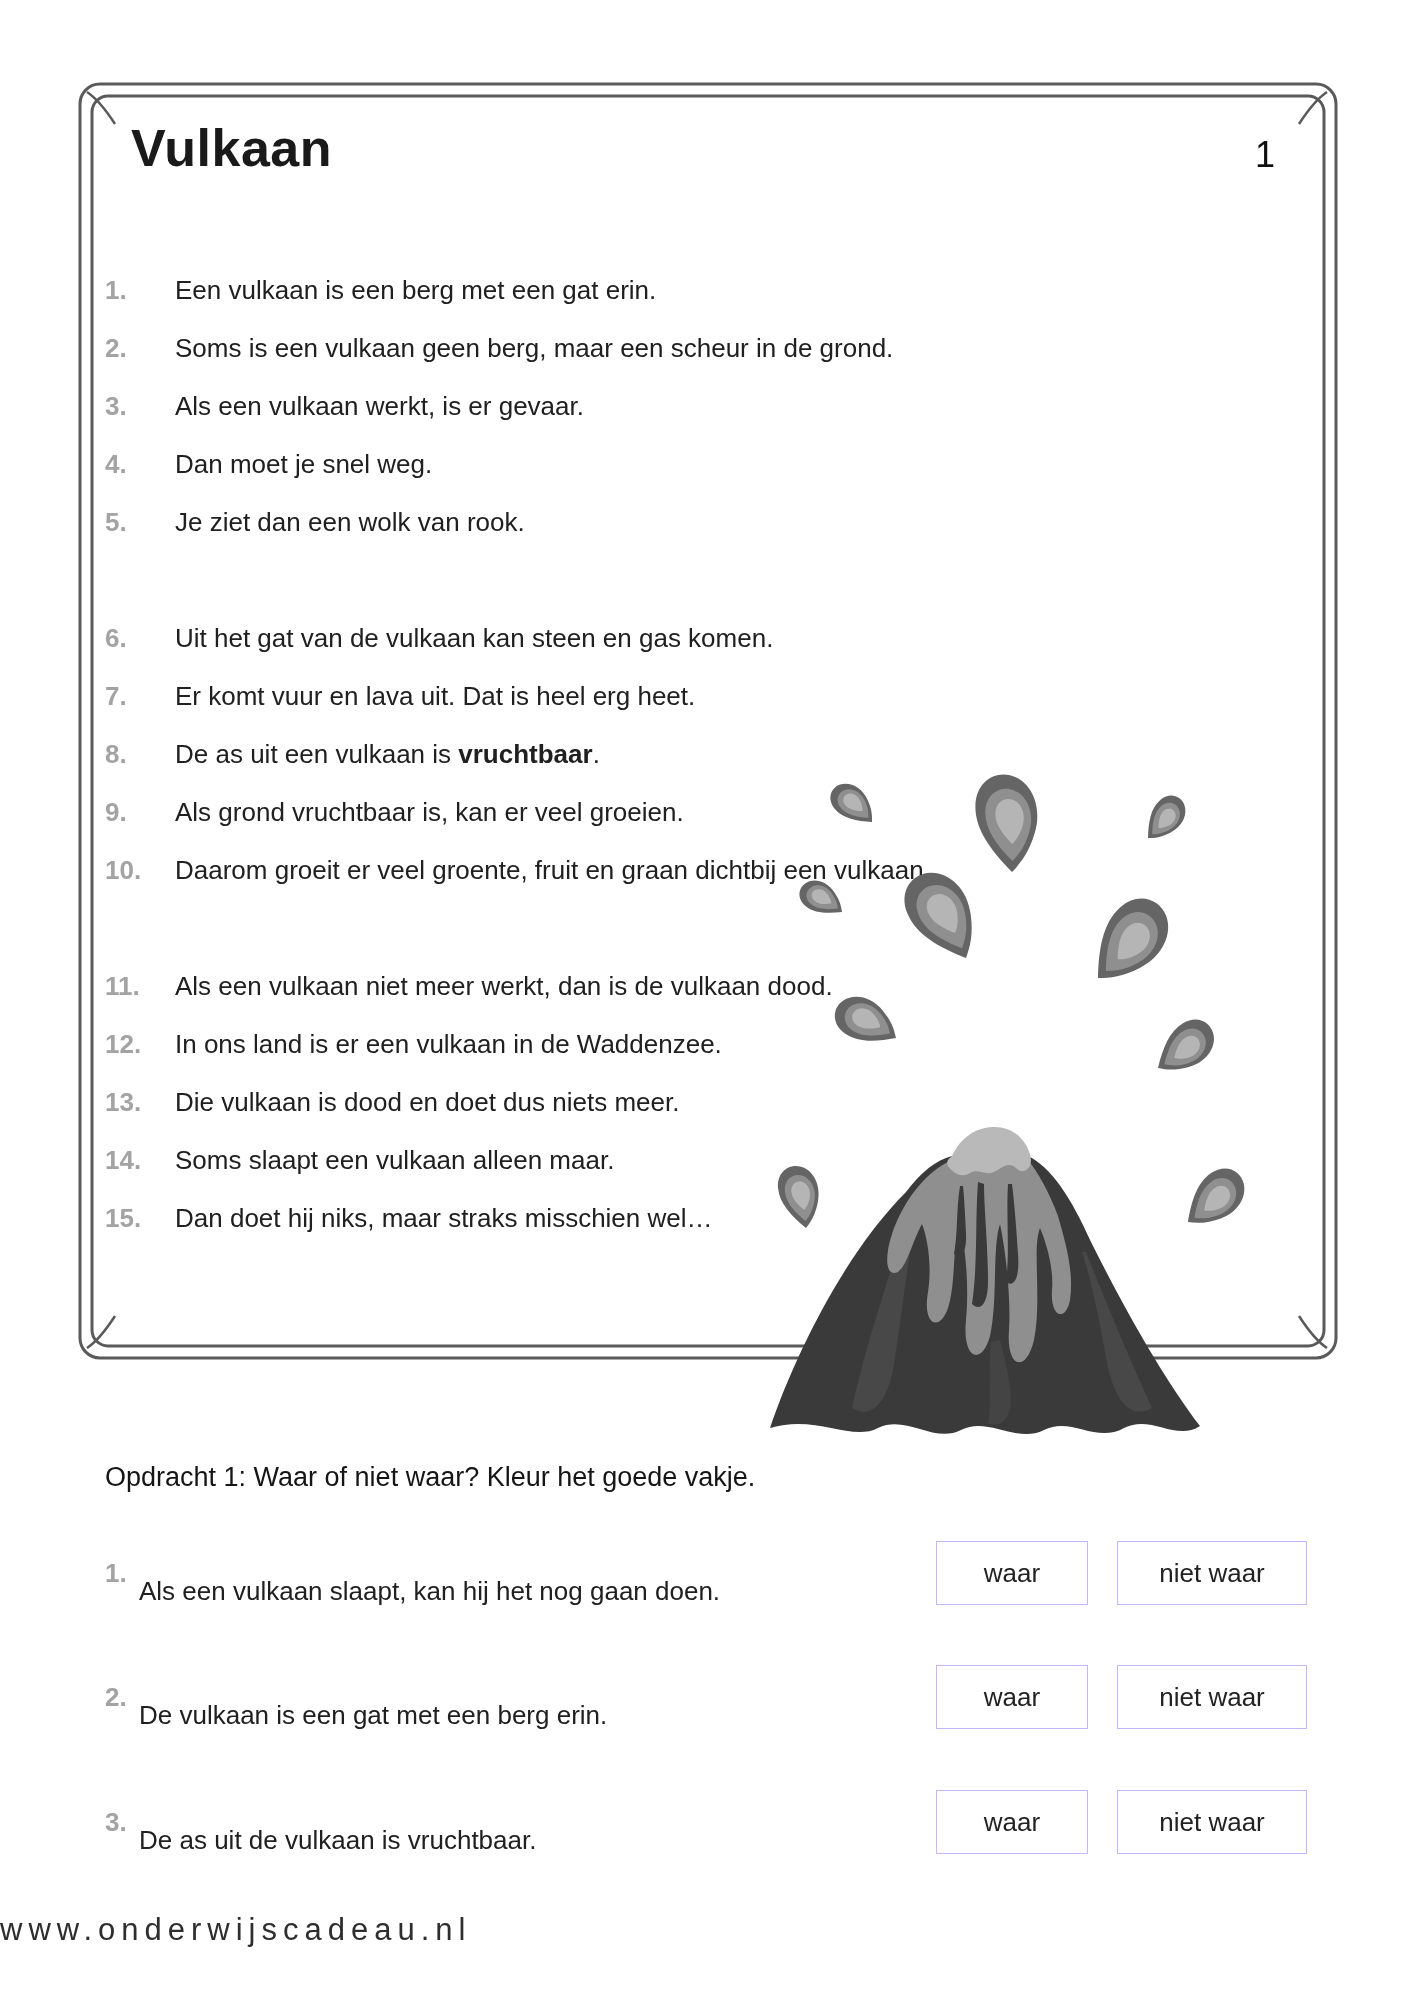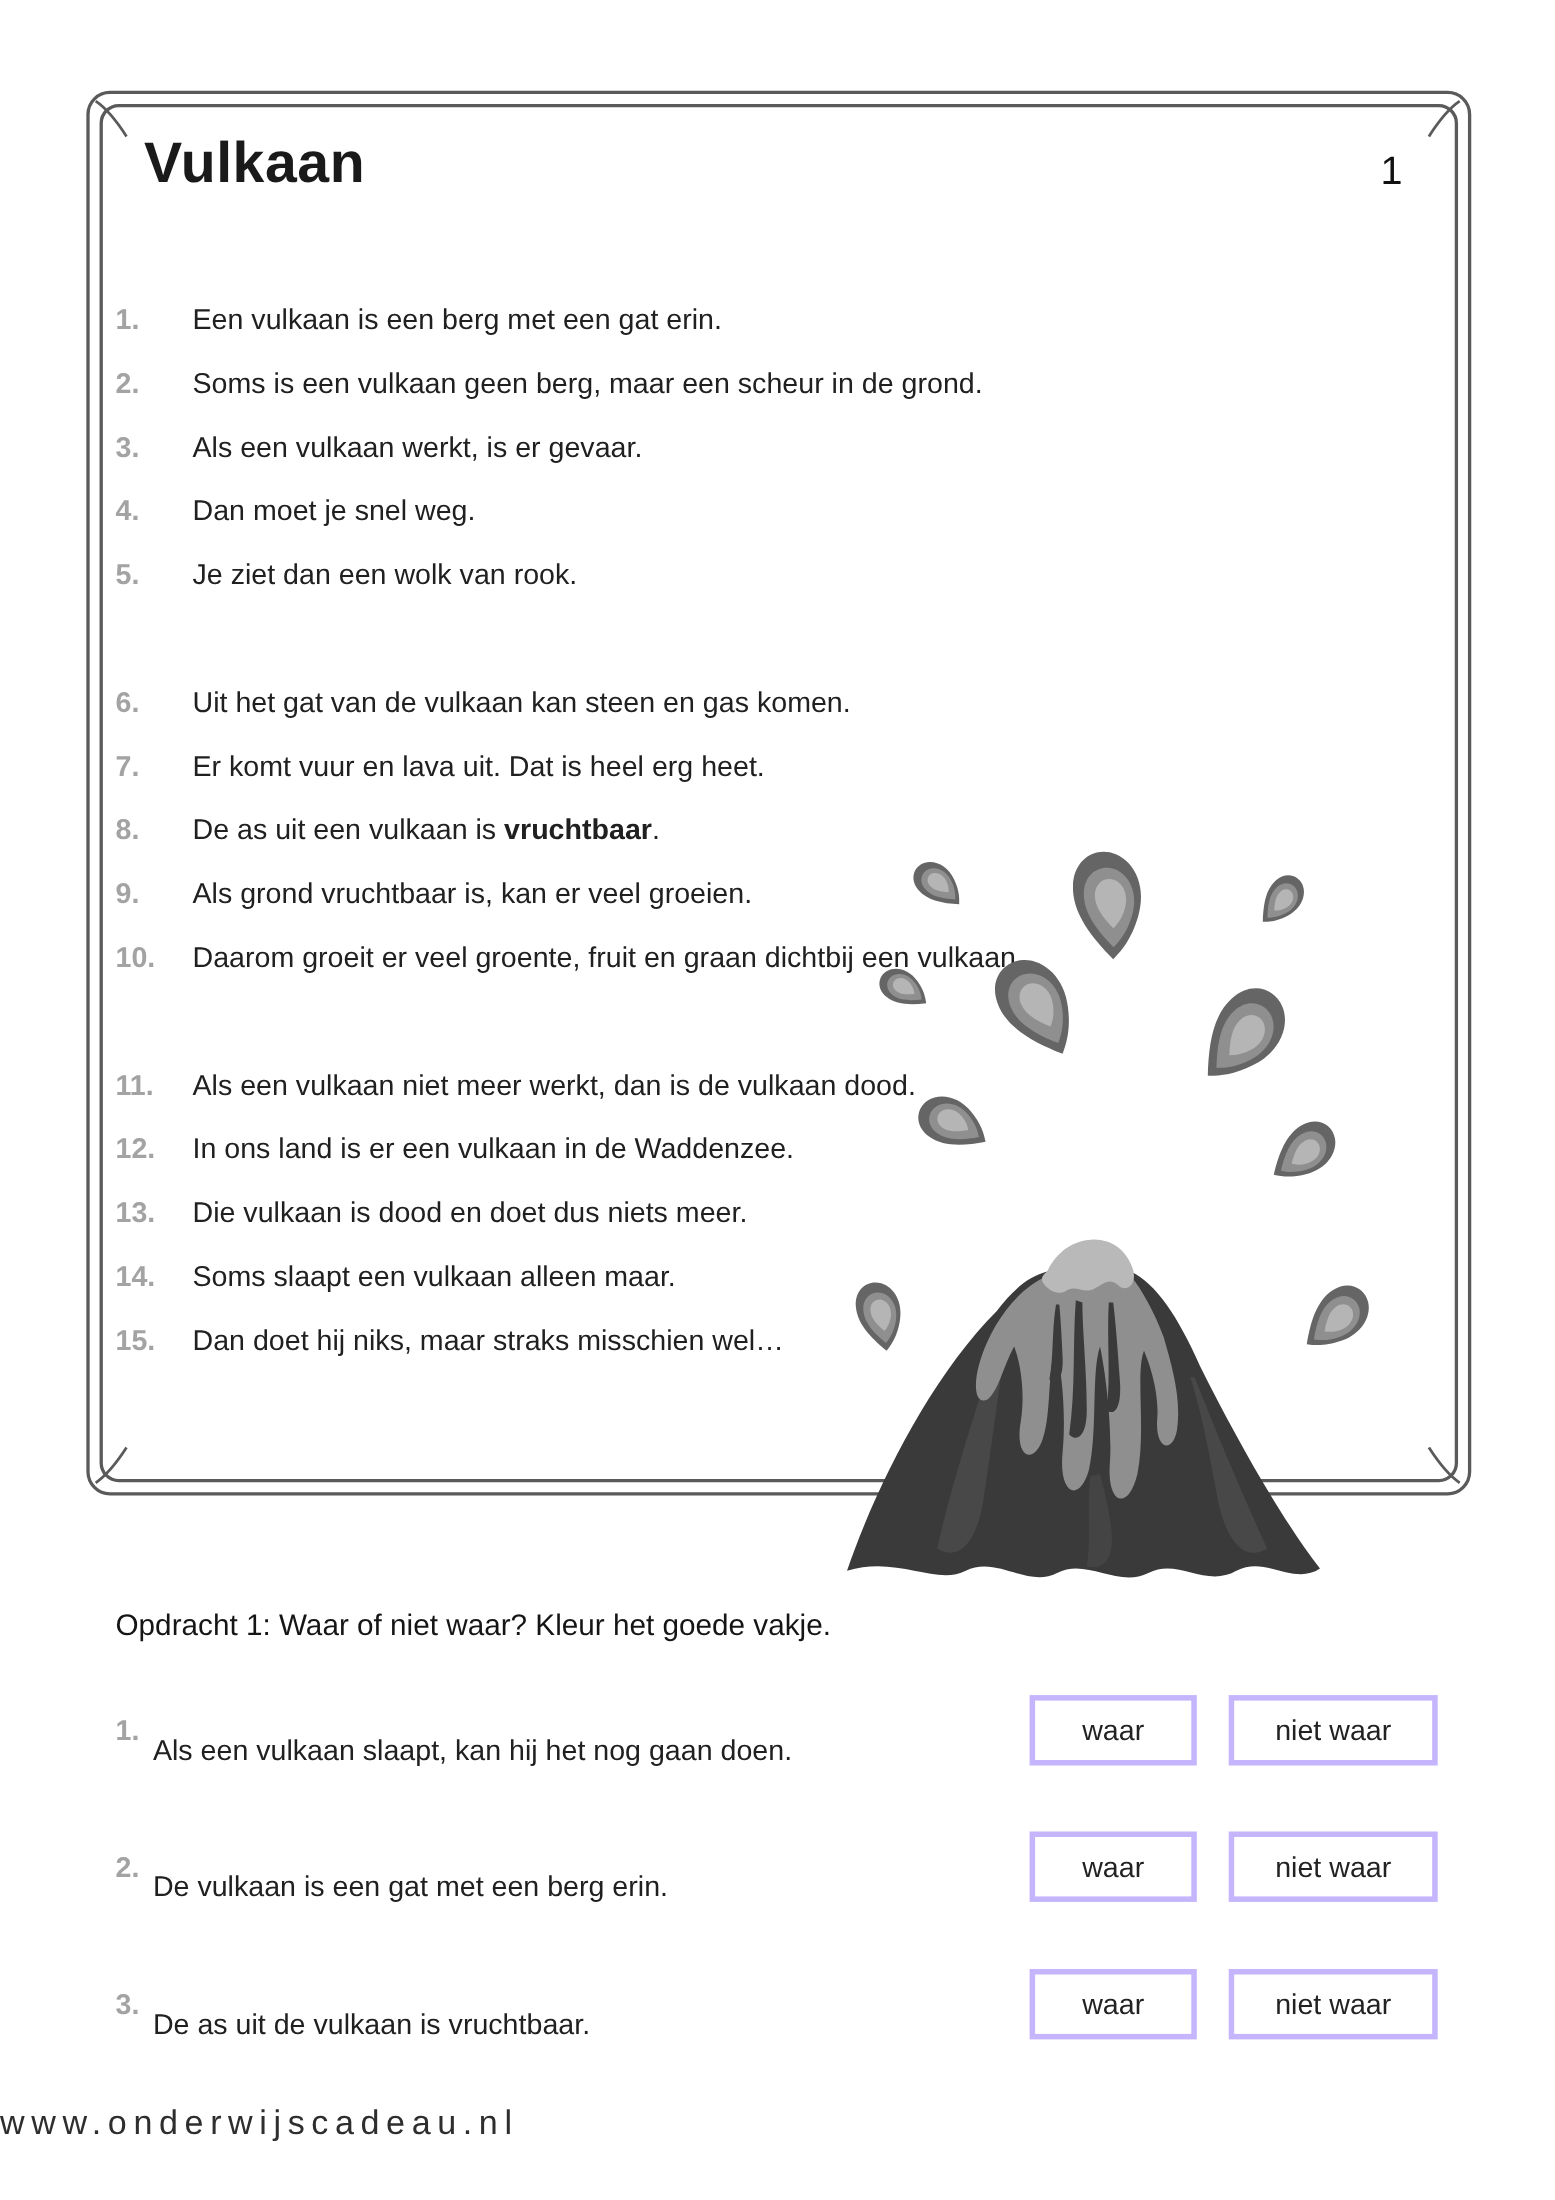--- a/index.html
+++ b/index.html
@@ -48,21 +48,21 @@
   .q-row.q2{top:1665px;}
   .q-row.q3{top:1790px;}
   .q-num{
     position:absolute;left:105px;color:#a3a3a3;font-weight:600;font-size:26px;
   }
   .q-text{
     position:absolute;left:139px;font-size:26px;color:#202020;white-space:nowrap;margin-top:36px;
   }
   .answer-box{
     position:absolute;top:0;height:64px;box-sizing:border-box;
-    border:5px solid #c4b5fd;background:#ffffff;
+    border:1px solid #c4b5fd;background:#ffffff;
     display:flex;align-items:center;justify-content:center;
     font-size:26px;color:#222;cursor:pointer;
   }
   .answer-box.waar{left:936px;width:152px;}
   .answer-box.niet-waar{left:1117px;width:190px;}
   .page-footer{
     position:absolute;left:0;top:1912px;width:1228px;
     text-align:left;font-size:31px;letter-spacing:6px;color:#2e2e2e;
   }
 </style>

